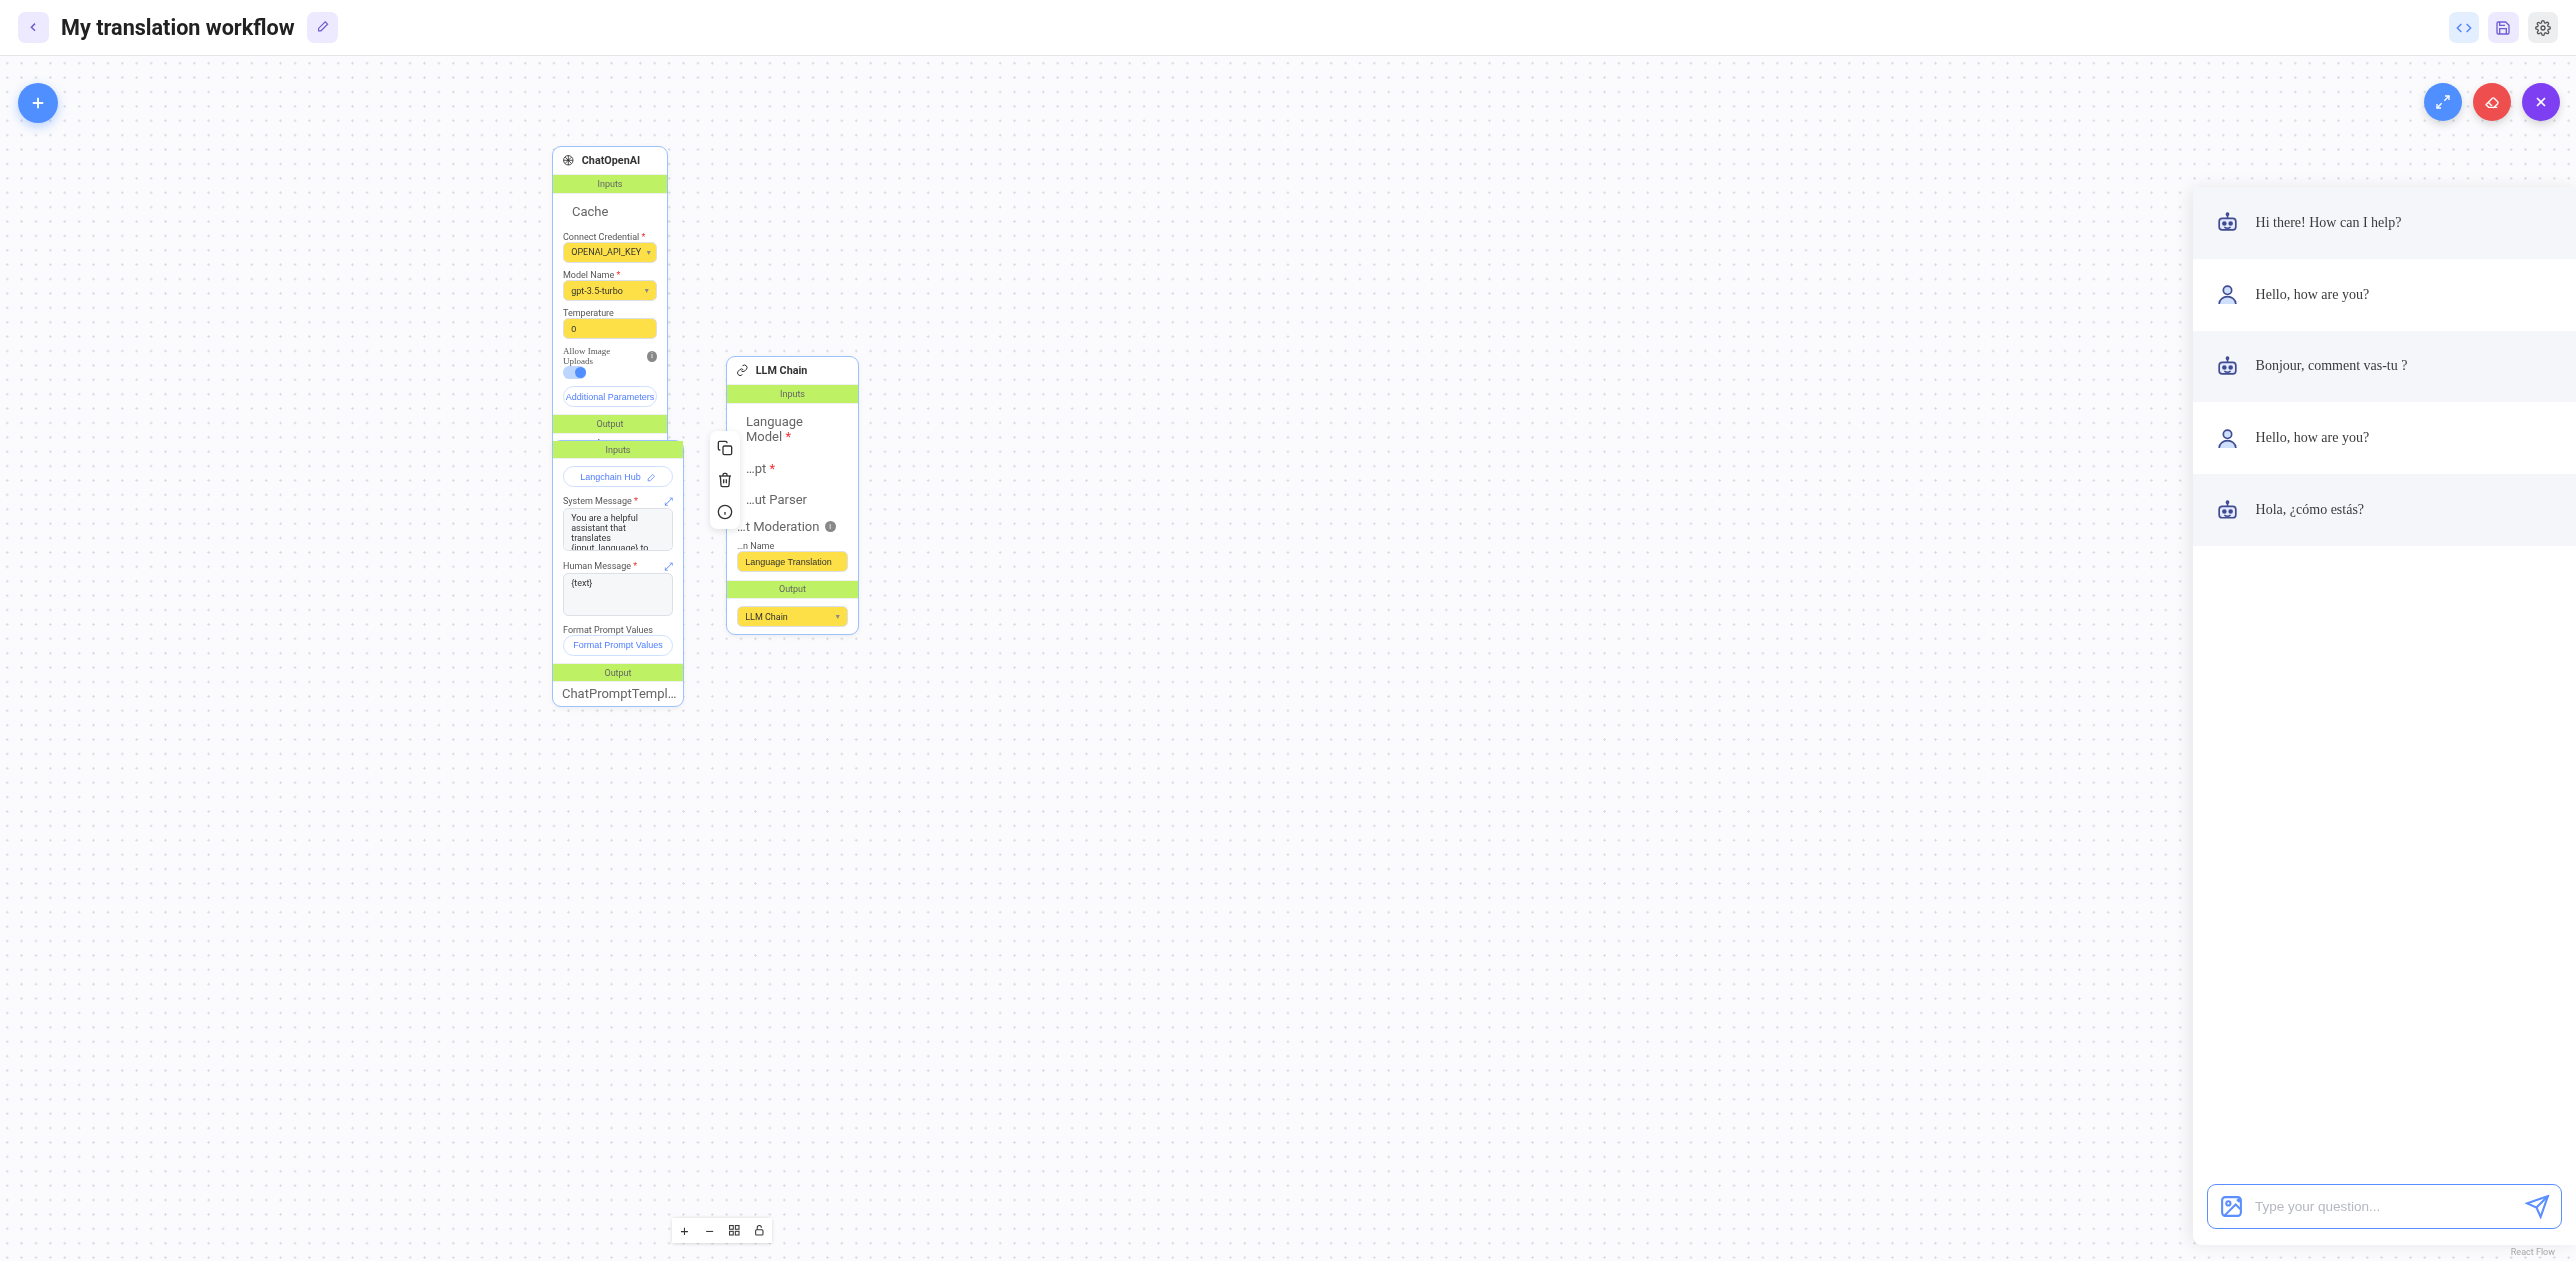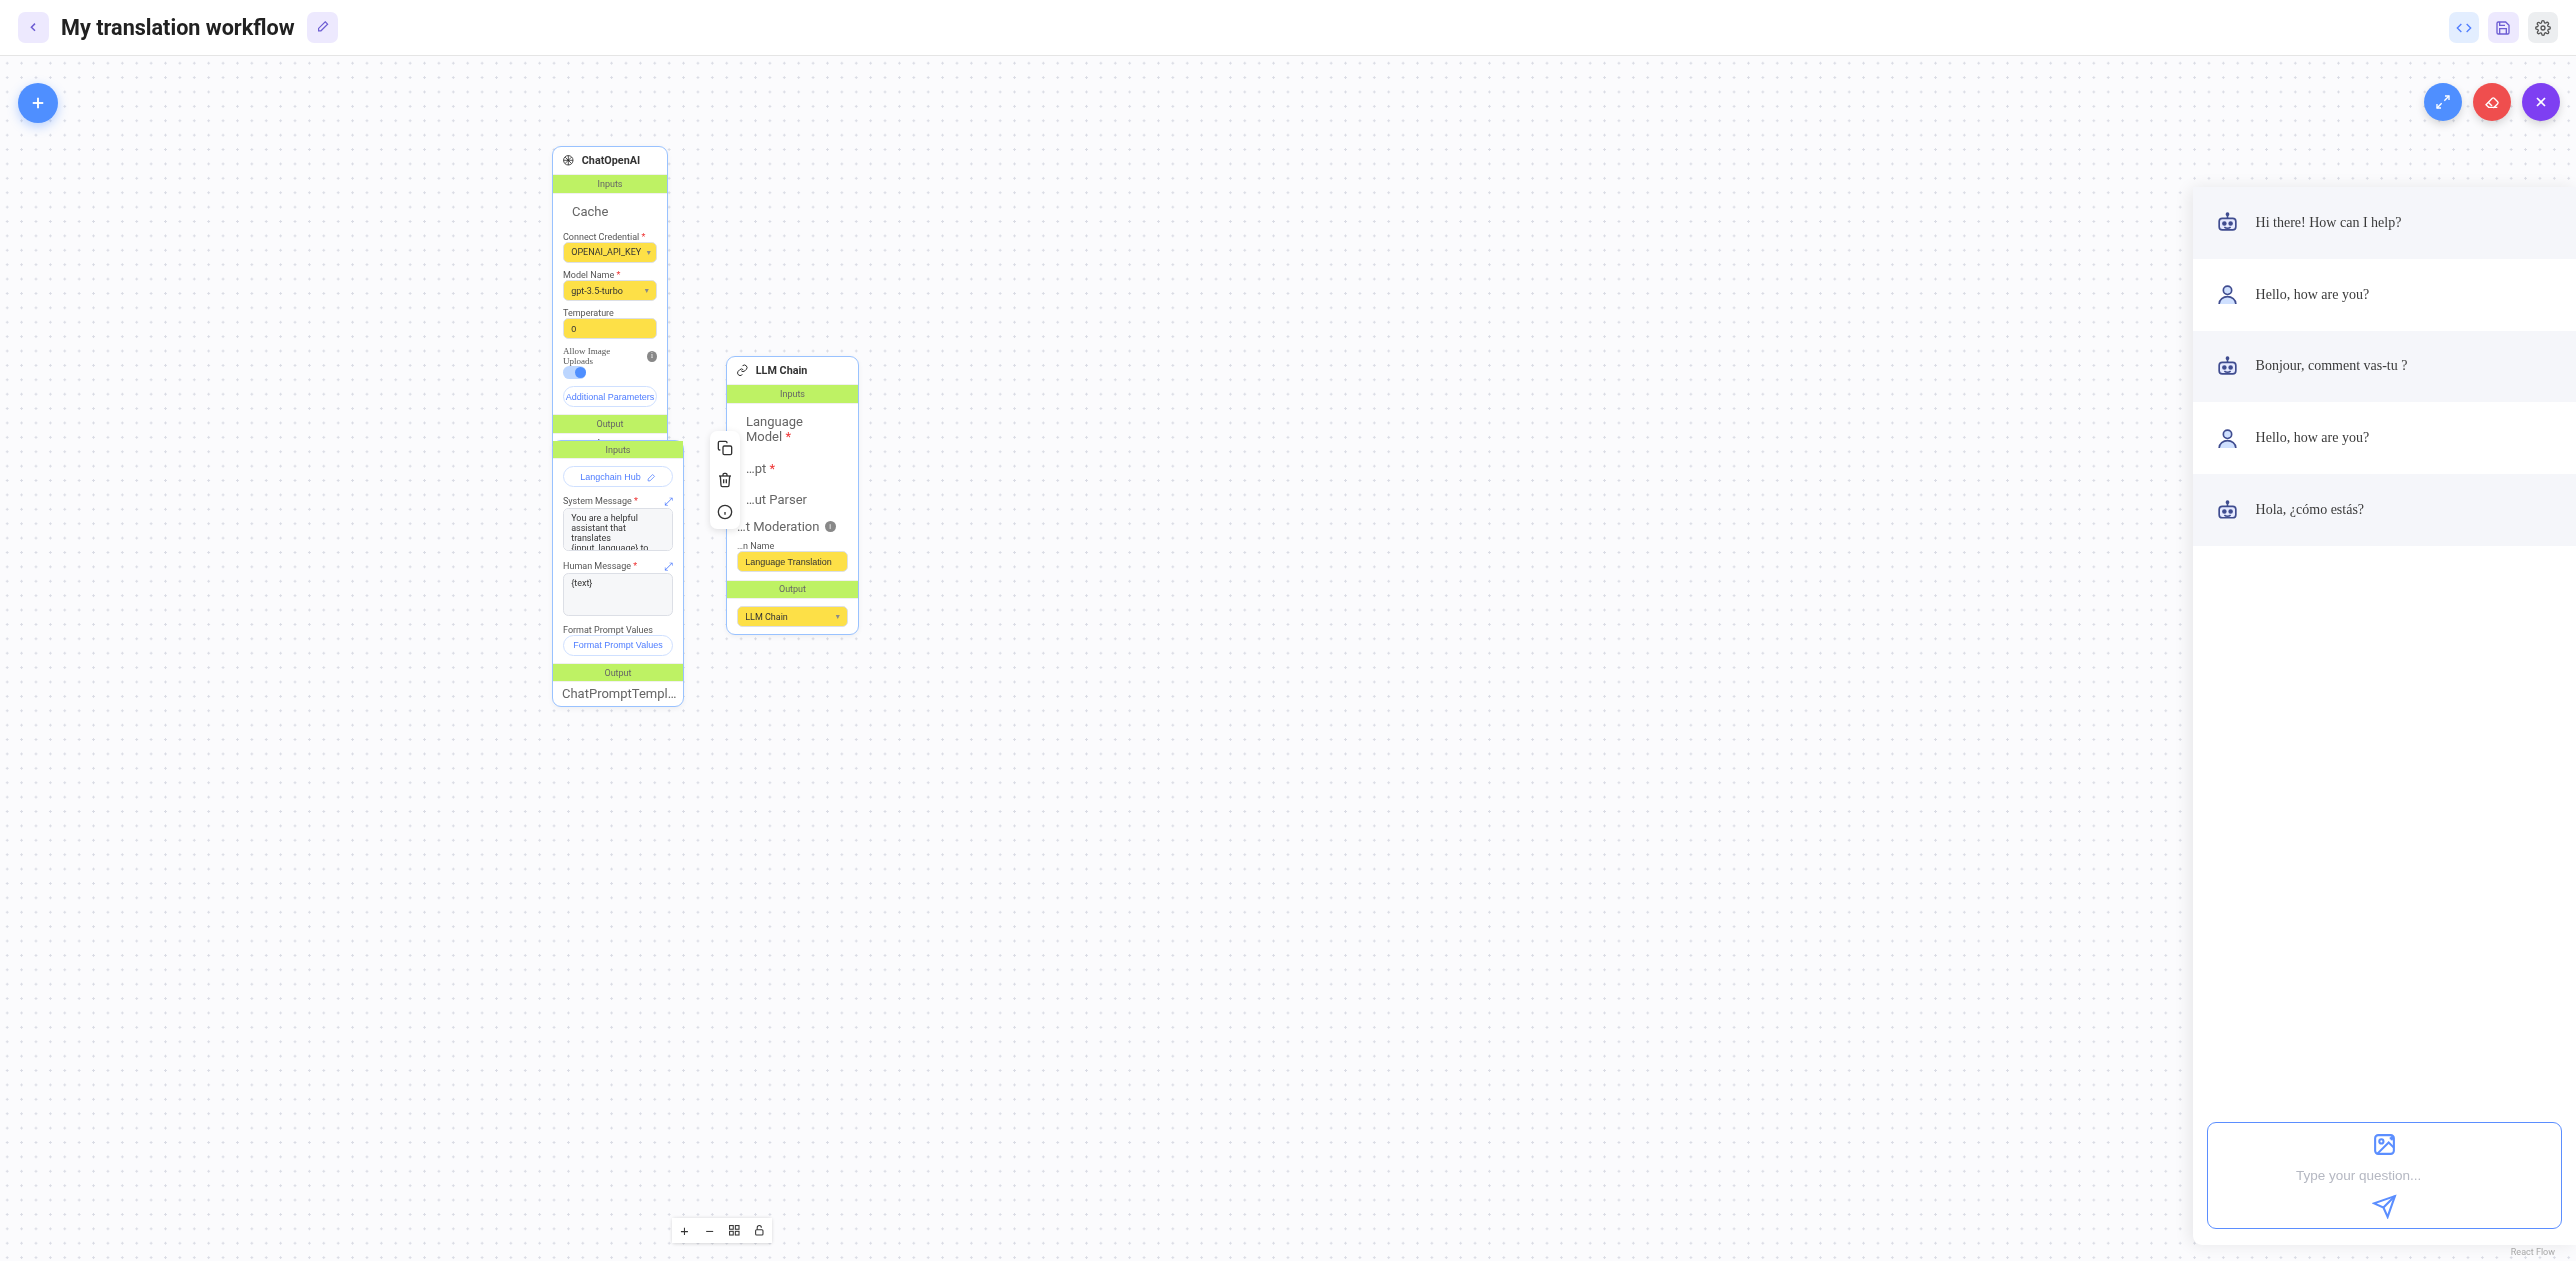--- a/index.html
+++ b/index.html
@@ -124,21 +124,21 @@
     box-shadow:-3.6px 0 16px rgba(0,0,0,.08);
     display:flex; flex-direction:column;
   }
   .chat-msgs { flex:1; overflow:auto; }
   .msg { display:flex; align-items:center; gap:16px; padding:23.4px 21.6px; font-size:14px; color:#3a3a3a;font-family:Liberation Serif, serif; }
   .msg.bot { background:#f5f6fa; }
   .msg.user { background:#fff; }
   .chat-input-wrap { padding:12.6px 14.4px 16px; }
   .chat-input {
     display:flex; align-items:center; gap:10.8px;
-    border:1.8px solid #5b8eff; border-radius:9px; padding:9px 10.8px;flex-direction:column;
+    border:1.8px solid #5b8eff; border-radius:9px; padding:9px 10.8px;
   }
   .chat-input input { flex:1; border:none; outline:none; font-size:13.5px; color:#333; }
   .chat-input input::placeholder { color:#b5b8c2; }
 
   .avatar { width:25px; height:25px; flex-shrink:0; }
 
   
   .caret::after { content:"▾"; font-size:8px; color:#888; margin-left:5.4px; }
   .expand-ic { color:#4f7dff; font-size:10.8px; cursor:pointer; }
   .info-dot { width:10.8px;height:10.8px;border-radius:50%;background:#888;color:#fff;font-size:7.2px;display:inline-flex;align-items:center;justify-content:center; }

